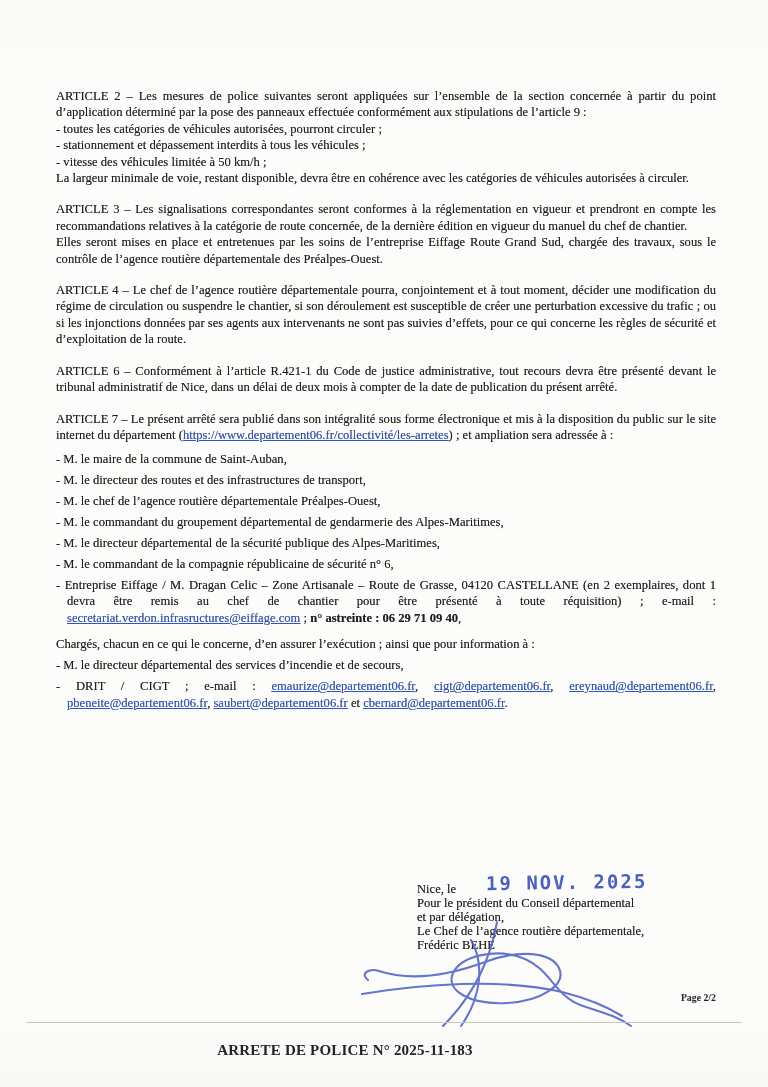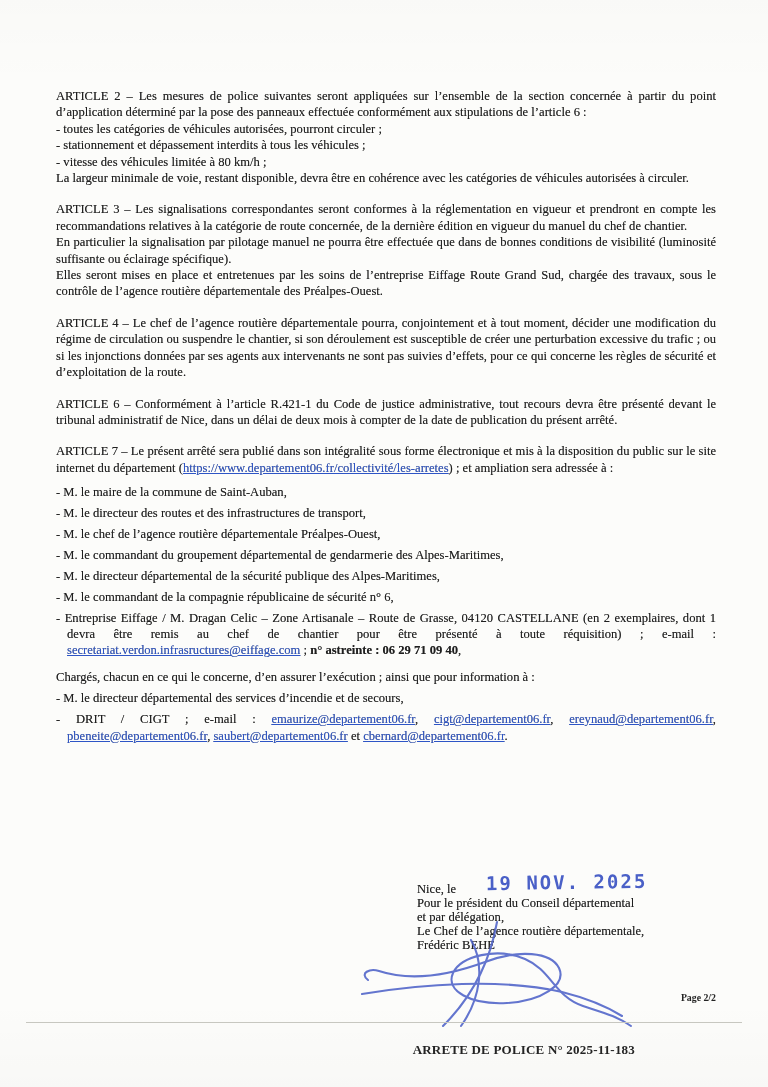--- a/index.html
+++ b/index.html
@@ -36,46 +36,45 @@
     display:inline-block;margin-left:30px;
     transform:translateY(-4px) rotate(-0.8deg);
     font-family:"DejaVu Sans Mono", monospace;
     font-weight:bold;font-size:19px;letter-spacing:2px;
     color:#3d55c4;opacity:.93;text-shadow:none;white-space:nowrap;
   }
   .signer{margin-top:49px;margin-left:4px;}
   .signature-svg{position:absolute;left:322px;top:916px;pointer-events:none;}
   .footer-rule{position:absolute;left:26px;right:26px;top:1022px;border-top:1px solid #c7c7c0;}
   .footer-ref{
-    position:absolute;left:55px;width:580px;top:1042px;text-align:right;
-    font-size:13px;font-weight:bold;color:#242424;letter-spacing:.2px;
+    position:absolute;left:55px;width:580px;top:1042px;text-align:center;
+    font-size:15px;font-weight:bold;color:#242424;letter-spacing:.2px;
   }
   .footer-page{
     position:absolute;right:52px;top:992px;
     font-size:9.8px;font-weight:bold;color:#242424;
   }
 </style>
 </head>
 <body>
 
 <div class="page">
 
   <div class="content">
 
     <section class="article">
-      <p>ARTICLE 2 – Les mesures de police suivantes seront appliquées sur l’ensemble de la section concernée à partir du point d’application déterminé par la pose des panneaux effectuée conformément aux stipulations de l’article 6 :</p>
+      <p>ARTICLE 2 – Les mesures de police suivantes seront appliquées sur l’ensemble de la section concernée à partir du point d’application déterminé par la pose des panneaux effectuée conformément aux stipulations de l’article 9 :</p>
       <p class="line">- toutes les catégories de véhicules autorisées, pourront circuler ;</p>
       <p class="line">- stationnement et dépassement interdits à tous les véhicules ;</p>
-      <p class="line">- vitesse des véhicules limitée à 80 km/h ;</p>
+      <p class="line">- vitesse des véhicules limitée à 50 km/h ;</p>
       <p>La largeur minimale de voie, restant disponible, devra être en cohérence avec les catégories de véhicules autorisées à circuler.</p>
     </section>
 
     <section class="article">
       <p>ARTICLE 3 – Les signalisations correspondantes seront conformes à la réglementation en vigueur et prendront en compte les recommandations relatives à la catégorie de route concernée, de la dernière édition en vigueur du manuel du chef de chantier.</p>
-      <p>En particulier la signalisation par pilotage manuel ne pourra être effectuée que dans de bonnes conditions de visibilité (luminosité suffisante ou éclairage spécifique).</p>
       <p>Elles seront mises en place et entretenues par les soins de l’entreprise Eiffage Route Grand Sud, chargée des travaux, sous le contrôle de l’agence routière départementale des Préalpes-Ouest.</p>
     </section>
 
     <section class="article">
       <p>ARTICLE 4 – Le chef de l’agence routière départementale pourra, conjointement et à tout moment, décider une modification du régime de circulation ou suspendre le chantier, si son déroulement est susceptible de créer une perturbation excessive du trafic ; ou si les injonctions données par ses agents aux intervenants ne sont pas suivies d’effets, pour ce qui concerne les règles de sécurité et d’exploitation de la route.</p>
     </section>
 
 
     <section class="article">
       <p>ARTICLE 6 – Conformément à l’article R.421-1 du Code de justice administrative, tout recours devra être présenté devant le tribunal administratif de Nice, dans un délai de deux mois à compter de la date de publication du présent arrêté.</p>

